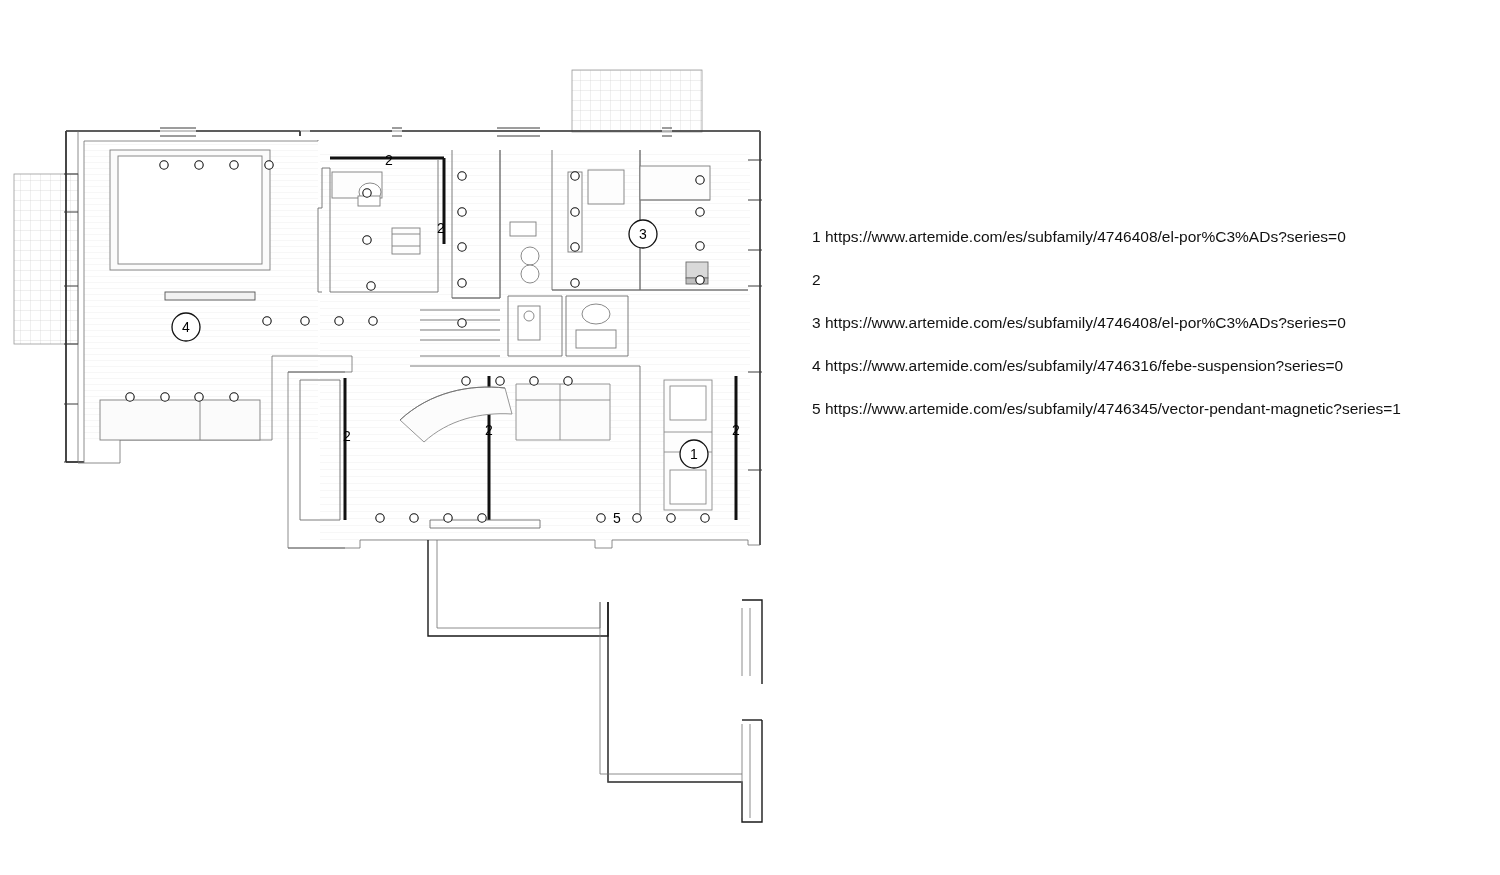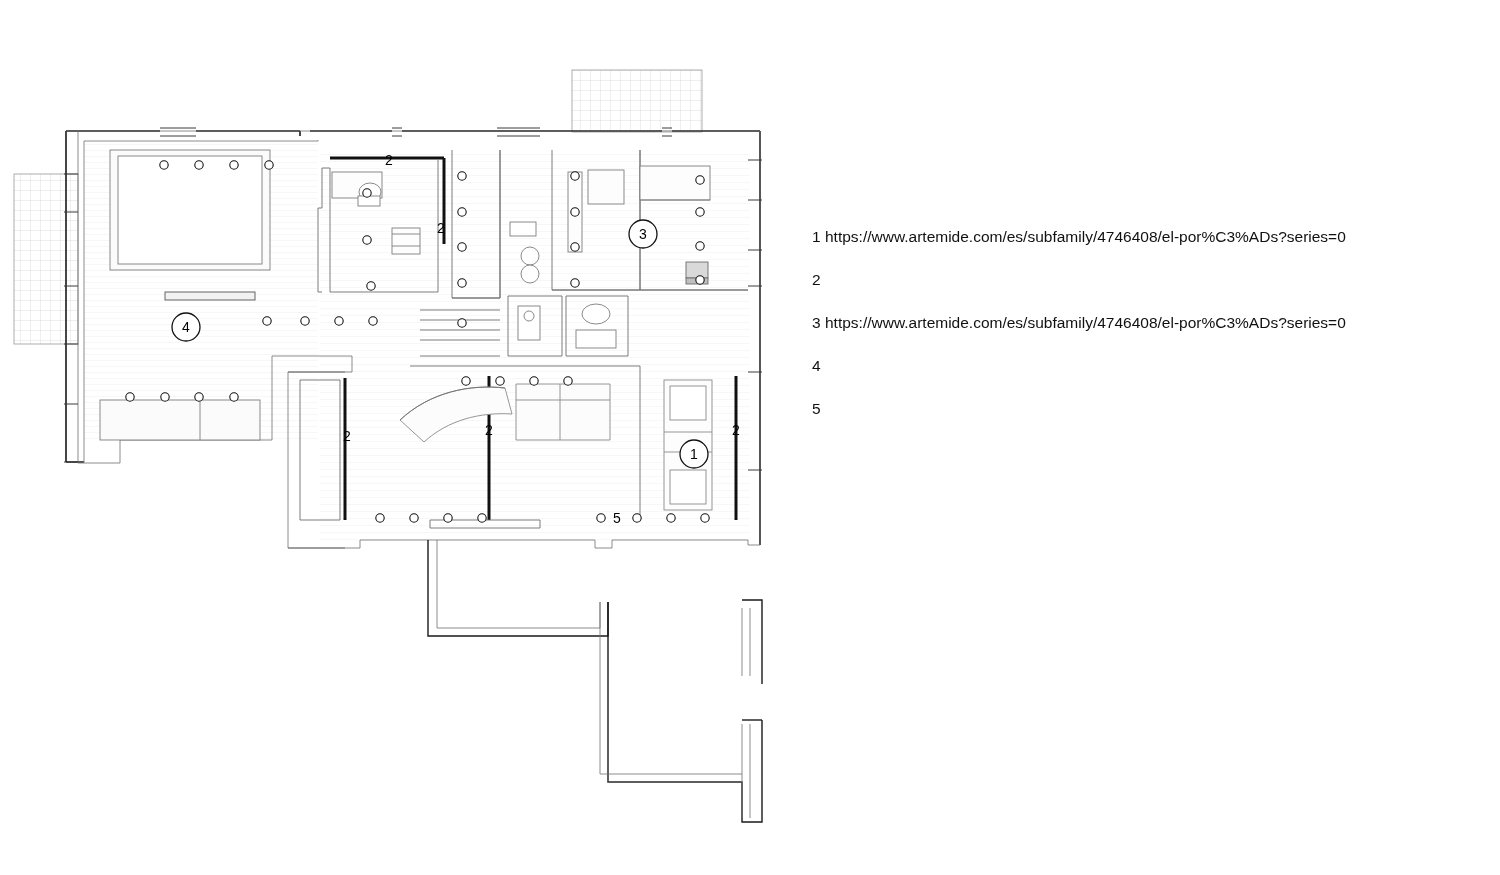--- a/index.html
+++ b/index.html
@@ -304,17 +304,19 @@
   </div>
   <div class="legend-row">
     <span class="legend-num">2</span>
   </div>
   <div class="legend-row">
     <span class="legend-num">3</span>
     <span class="legend-url">https://www.artemide.com/es/subfamily/4746408/el-por%C3%ADs?series=0</span>
   </div>
   <div class="legend-row">
     <span class="legend-num">4</span>
+    <span class="legend-url">https://www.artemide.com/es/subfamily/4746316/febe-suspension?series=0</span>
   </div>
   <div class="legend-row">
     <span class="legend-num">5</span>
+    <span class="legend-url">https://www.artemide.com/es/subfamily/4746345/vector-pendant-magnetic?series=1</span>
   </div>
 </div>
 
 </body></html>

